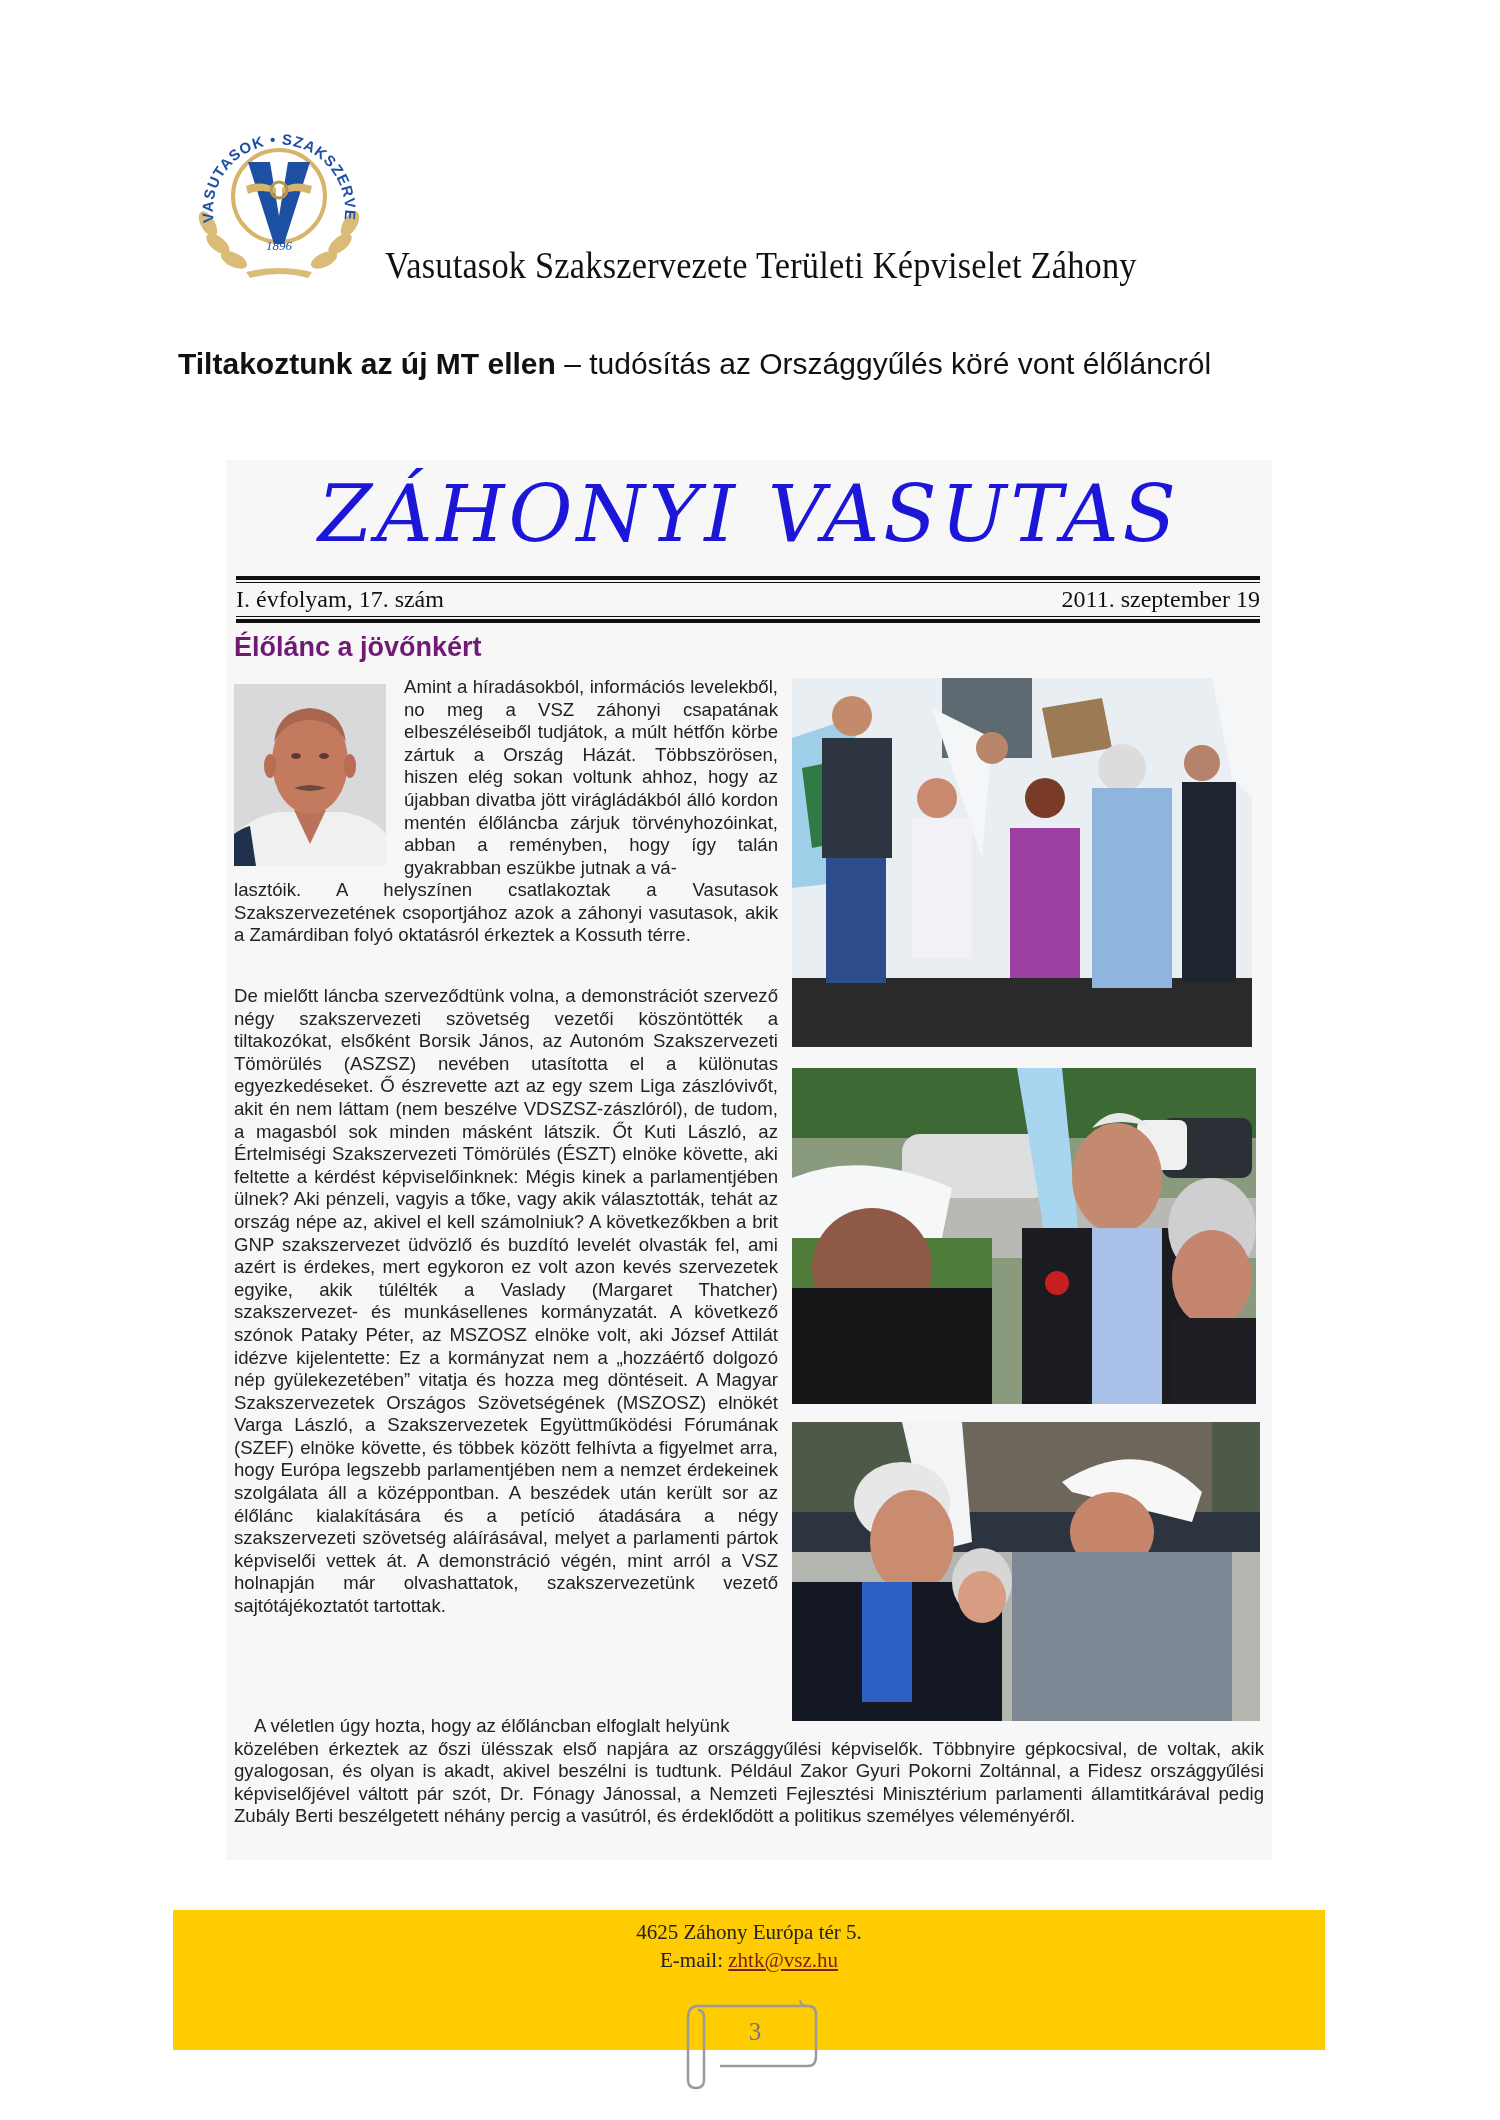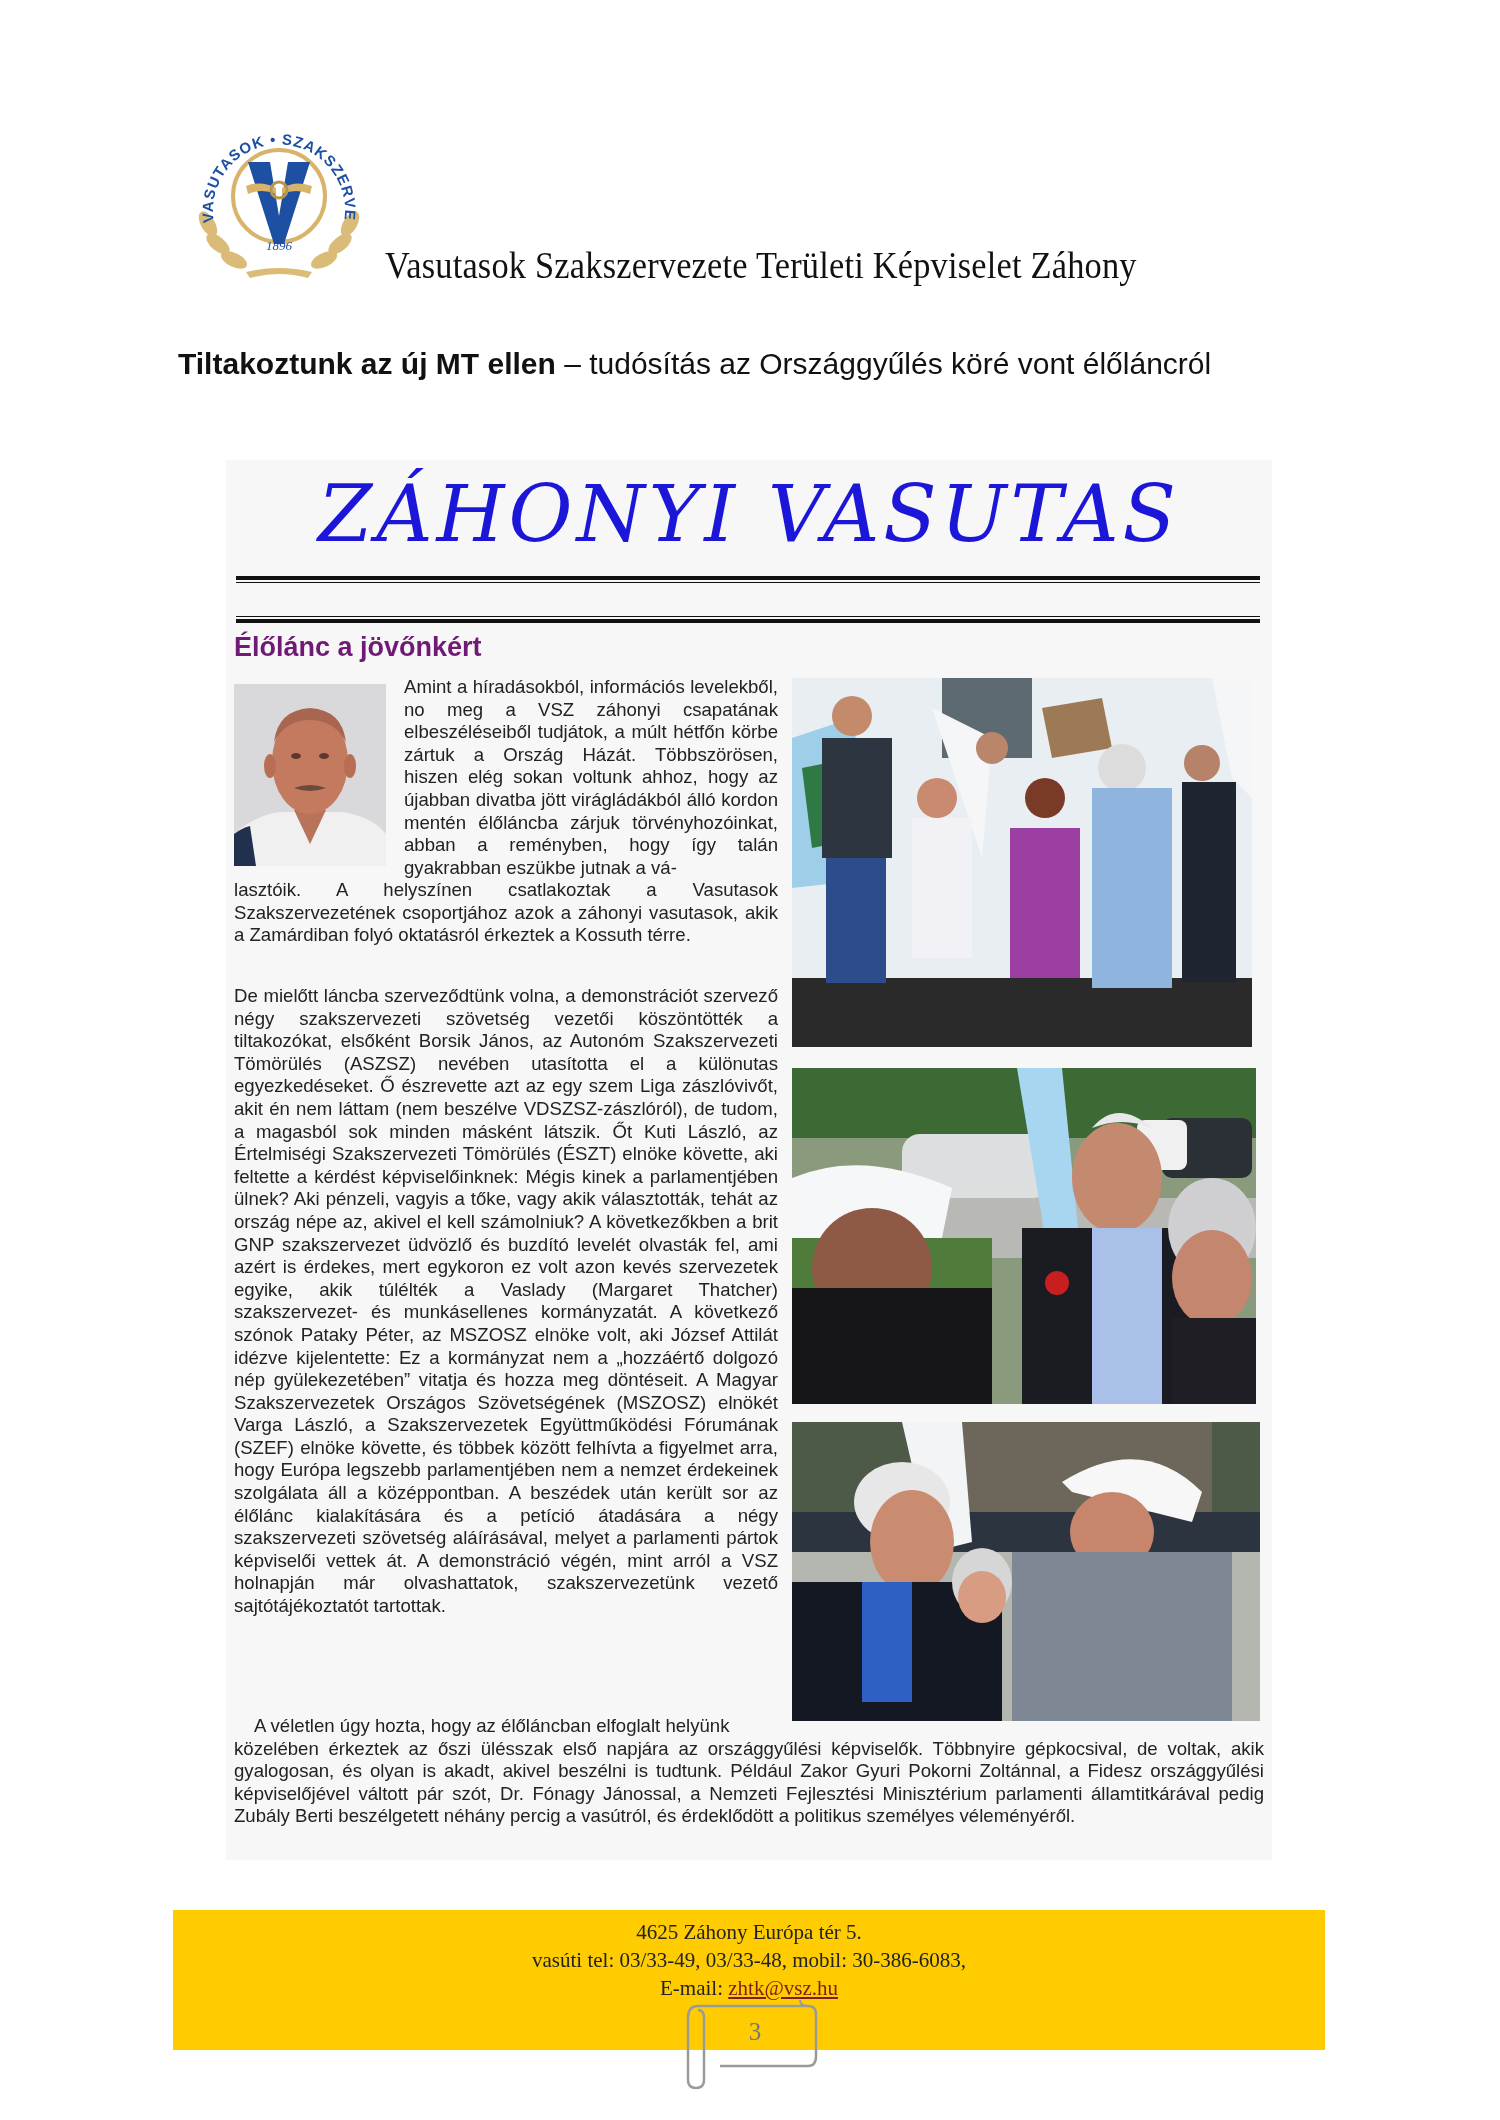--- a/index.html
+++ b/index.html
@@ -117,20 +117,24 @@
   </svg>
 </div>
 <div class="org-name">Vasutasok Szakszervezete Területi Képviselet Záhony</div>
 
 <div class="article-heading"><b>Tiltakoztunk az új MT ellen</b><span> – tudósítás az Országgyűlés köré vont élőláncról</span></div>
 
 <div class="clipping">
   <div class="masthead">ZÁHONYI VASUTAS</div>
   <div class="rule-top"></div>
   <div class="rule-top2"></div>
+  <div class="issue-line">
+    <span class="issue-left">I. évfolyam, 17. szám</span>
+    <span class="issue-right">2011. szeptember 19</span>
+  </div>
   <div class="rule-bot"></div>
   <div class="rule-bot2"></div>
 
   <div class="clip-title">Élőlánc a jövőnkért</div>
 
   <div class="portrait">
     <svg width="152" height="182" viewBox="0 0 152 182">
       <rect width="152" height="182" fill="#d9d9db"></rect>
       <path d="M 0 182 L 0 150 Q 20 132 45 128 L 110 128 Q 140 134 152 150 L 152 182 Z" fill="#f0f0f0"></path>
       <path d="M 0 182 L 0 150 Q 8 144 16 142 L 22 182 Z" fill="#20304d"></path>
@@ -227,21 +231,20 @@
       <path d="M 270 60 Q 350 10 410 70 L 400 100 L 280 70 Z" fill="#f7f7f7"></path>
       <ellipse cx="320" cy="110" rx="42" ry="40" fill="#c7866c"></ellipse>
       <rect x="220" y="130" width="220" height="169" fill="#7e8794"></rect>
     </svg>
   </div>
 </div>
 
 <div class="footer">
   <div class="footer-lines">
     <div>4625 Záhony Európa tér 5.</div>
-    <div>vasúti tel: 03/33-49, 03/33-48, mobil: 30-386-6083,</div>
     <div><span>E-mail: </span><span class="email-link">zhtk@vsz.hu</span></div>
   </div>
 </div>
 <svg class="page-scroll" viewBox="0 0 140 95">
   <path d="M 14 10 L 124 10 Q 132 10 132 18 L 132 60 Q 132 70 124 70 L 36 70" fill="none" stroke="#9a9a9a" stroke-width="2.5"></path>
   <path d="M 14 10 Q 4 10 4 22 L 4 84 Q 4 92 12 92 Q 20 92 20 84 L 20 22 Q 20 14 14 14" fill="none" stroke="#9a9a9a" stroke-width="2.5"></path>
   <path d="M 124 10 Q 116 10 116 4" fill="none" stroke="#9a9a9a" stroke-width="2"></path>
 </svg>
 <div class="page-number">3</div>
 

